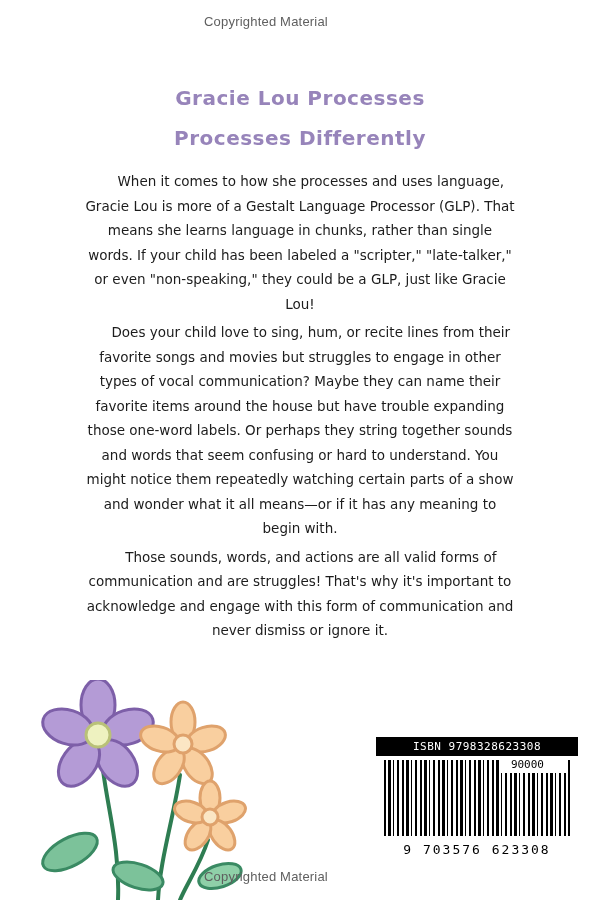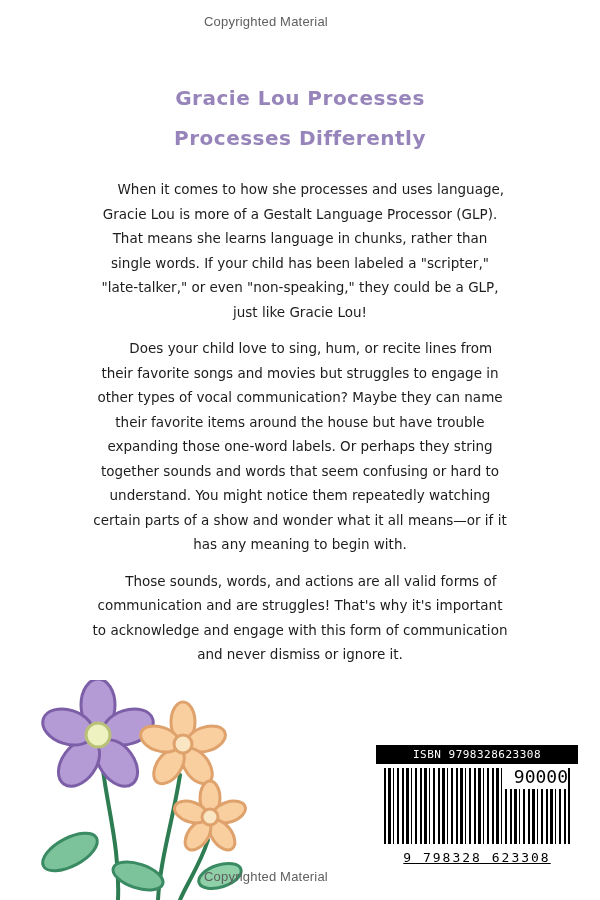--- a/index.html
+++ b/index.html
@@ -31,31 +31,30 @@
     font-family:"DejaVu Sans", sans-serif;
   }
   .body-text{
     position:absolute;top:165px;left:80px;width:440px;
     color:#1c1c1c;
     font-size:13.5px;
     line-height:24.5px;
     text-align:center;
     font-family:"DejaVu Sans", sans-serif;
   }
-  .body-text p{margin:12px;text-indent:1.6em;}
+  .body-text p{margin:4px;text-indent:1.6em;}
   .flowers{
     position:absolute;left:8px;bottom:0;
     width:240px;height:220px;
   }
   .barcode{
-    position:absolute;right:22px;bottom:30px;
+    position:absolute;right:22px;bottom:38px;
     width:202px;
     background:#f9a8d4;
     font-family:"DejaVu Sans Mono", monospace;
-    text-decoration:underline;
   }
   .barcode-header{
     background:#000000;
     color:#ffffff;
     text-align:center;
     font-size:11px;
     line-height:19px;
     height:19px;
     letter-spacing:0.5px;
   }
@@ -70,22 +69,22 @@
     background:repeating-linear-gradient(90deg,
       #000 0 2px, #fff 2px 4px,
       #000 4px 7px, #fff 7px 9px,
       #000 9px 10px, #fff 10px 13px,
       #000 13px 15px, #fff 15px 18px);
   }
   .price-code{
     position:absolute;
     top:2px;right:10px;
     background:#ffffff;
-    padding:0 0 2px 10px;
-    font-size:18px;
+    padding:0 24px 2px 10px;
+    font-size:11px;
     color:#000;
   }
   .barcode-digits{
     text-align:center;
     font-size:13px;
     color:#000;
     letter-spacing:2px;
     line-height:20px;
     padding-bottom:2px;
     background:#fff;
@@ -144,16 +143,16 @@
     <circle cx="202" cy="137" r="8" fill="#fbe6c4" stroke="#dfa26c" stroke-width="3"></circle>
   </g>
 </svg>
 
 <div class="barcode">
   <div class="barcode-header">ISBN 9798328623308</div>
   <div class="barcode-body">
     <div class="bars"></div>
     <span class="price-code">90000</span>
   </div>
-  <div class="barcode-digits">9 798328 623308</div>
+  <div class="barcode-digits">9 703576 623308</div>
 </div>
 
 <div class="watermark bottom">Copyrighted Material</div>
 
 </body></html>

